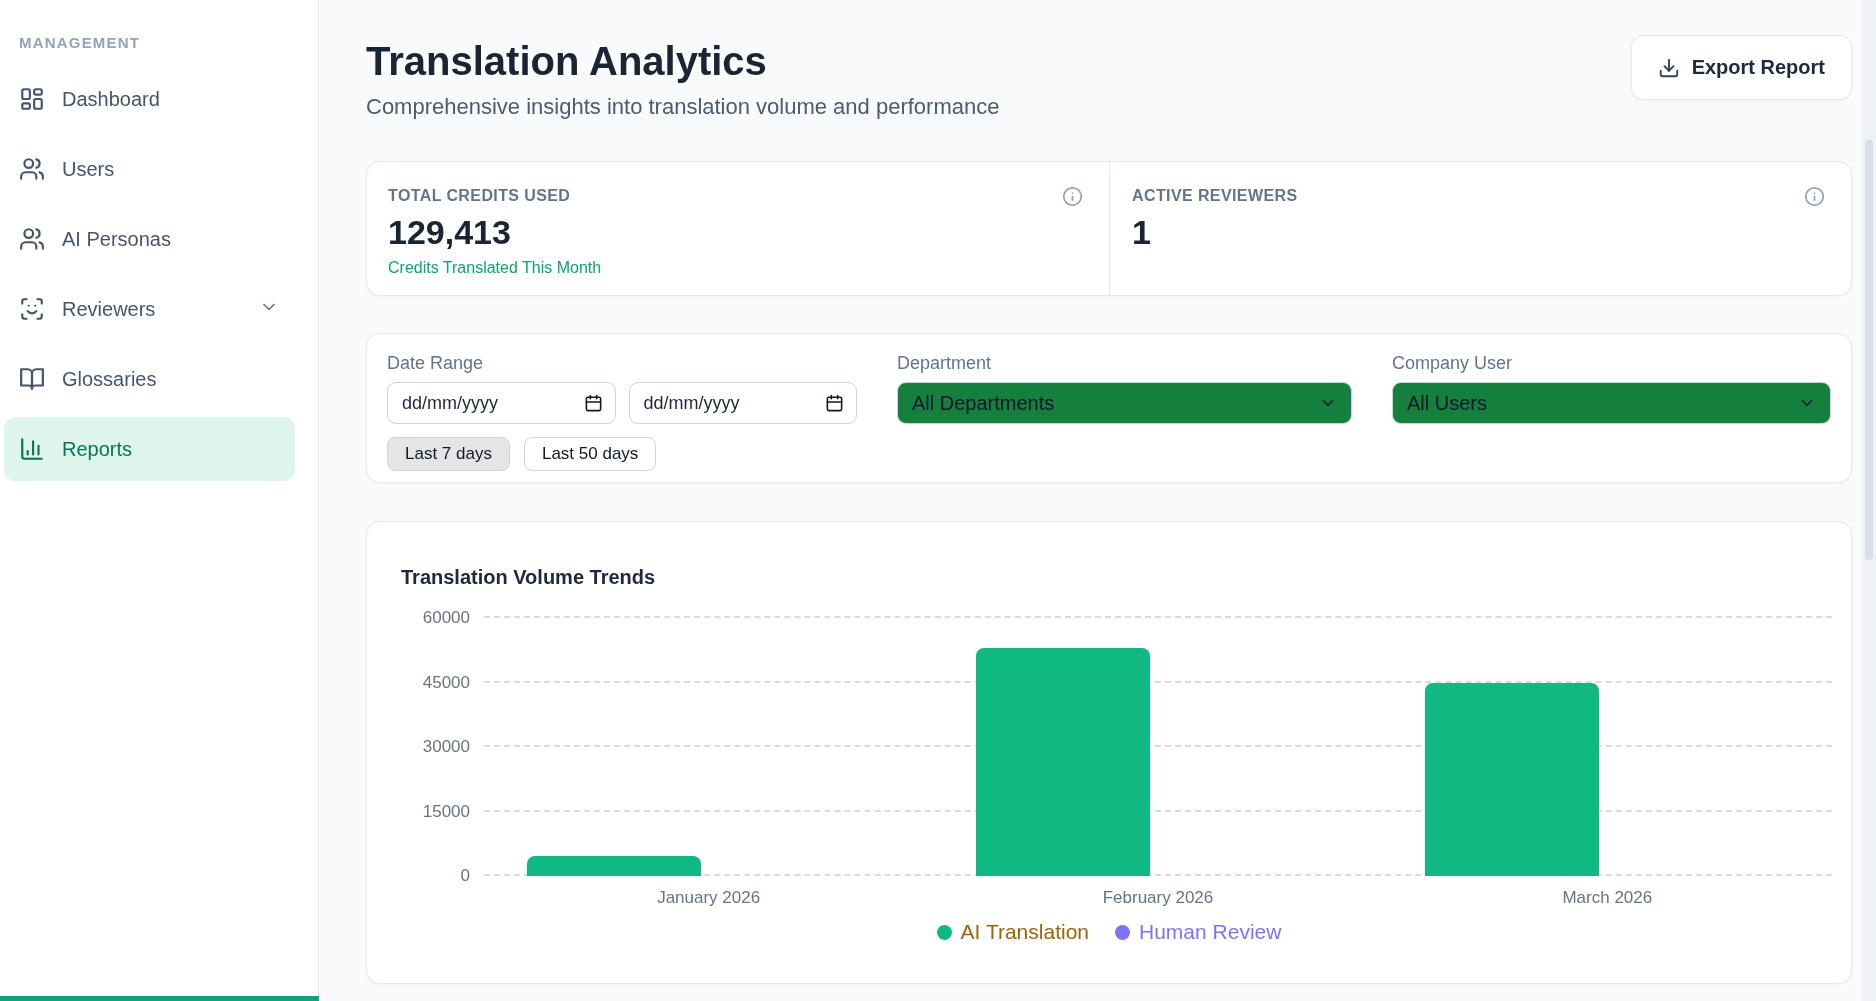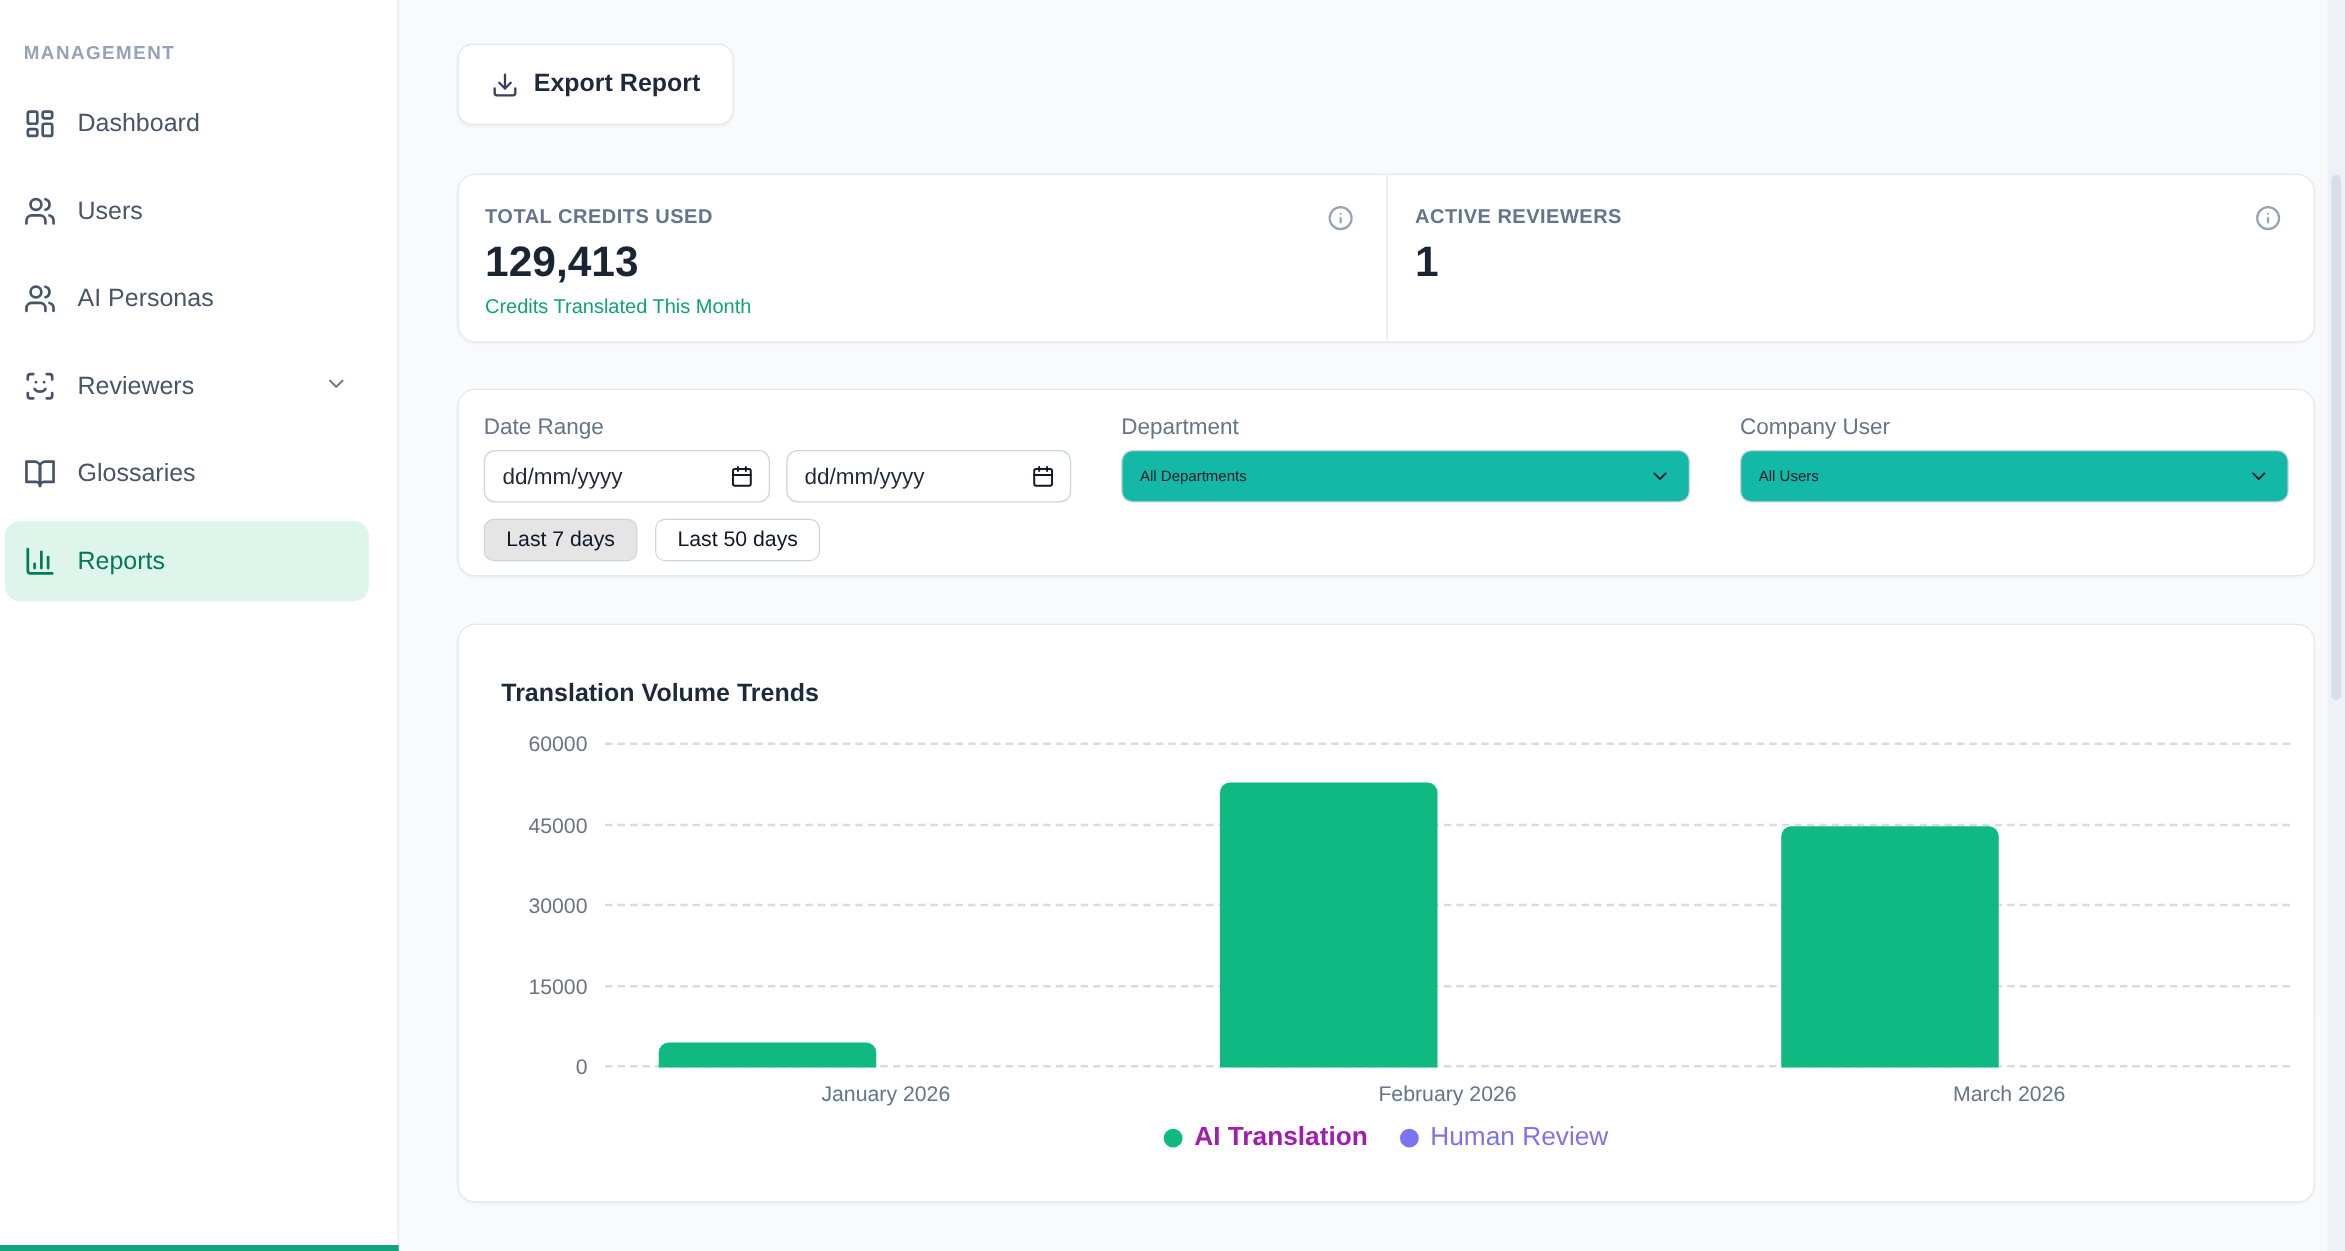--- a/index.html
+++ b/index.html
@@ -78,22 +78,22 @@
   .date-input .cal { margin-left:auto; display:flex; }
   .date-input .cal svg { width:19px; height:19px; stroke:#111827; }
   .quick-row { display:flex; gap:14px; margin-top:13px; }
   .quick-btn {
     height:34px; padding:0 17px; border:1px solid #cbd5e1; border-radius:8px;
     background:#fff; font-size:17px; color:#0f172a; cursor:pointer;
     display:flex; align-items:center;
   }
   .quick-btn.selected { background:#e5e5e5; }
   .select-box {
-    height:42px; border:1px solid #cbd5e1; border-radius:9px; background:#14b8a6;
-    display:flex; align-items:center; padding:0 14px; font-size:12px; color:#0f172a;
+    height:42px; border:1px solid #cbd5e1; border-radius:9px; background:#15803d;
+    display:flex; align-items:center; padding:0 14px; font-size:20px; color:#0f172a;
     cursor:pointer;
   }
   .select-box .chev { margin-left:auto; display:flex; }
   .select-box .chev svg { width:18px; height:18px; stroke:#111827; }
 
   
   .chart-card { margin-top:38px; height:463px; position:relative; }
   .chart-title { position:absolute; left:34px; top:44px; font-size:20px; font-weight:700; color:#1e293b; }
   .chart-area { position:absolute; left:117px; right:19px; top:96px; height:258px; }
   .gridline { position:absolute; left:0; right:0; height:0; border-top:2px dashed #d8dce2; }
@@ -203,20 +203,24 @@
     </span>
     <span class="label">Reports</span>
   </div>
 
   <div class="sidebar-accent"></div>
 </nav>
 
 <main class="main">
 
   <div class="header-row">
+    <div>
+      <h1 class="page-title">Translation Analytics</h1>
+      <div class="page-subtitle">Comprehensive insights into translation volume and performance</div>
+    </div>
     <button class="export-btn">
       <span style="display:flex">
         <svg viewBox="0 0 24 24" fill="none" stroke-width="2" stroke-linecap="round" stroke-linejoin="round">
             <path d="M21 15v4a2 2 0 0 1-2 2H5a2 2 0 0 1-2-2v-4"></path>
             <polyline points="7 10 12 15 17 10"></polyline>
             <line x1="12" y1="3" x2="12" y2="15"></line>
           </svg>
       </span>
       <span>Export Report</span>
     </button>
@@ -325,21 +329,21 @@
         <div class="bar s0" style="left: 50%; height: 88.3333%; background: rgb(16, 185, 129);"></div>
         <div class="bar s1" style="left: 50%; height: 0%; background: rgb(124, 115, 240);"></div>
         <div class="xtick" style="left: 50%;">February 2026</div>
         <div class="bar s0" style="left: 83.3333%; height: 75%; background: rgb(16, 185, 129);"></div>
         <div class="bar s1" style="left: 83.3333%; height: 0%; background: rgb(124, 115, 240);"></div>
         <div class="xtick" style="left: 83.3333%;">March 2026</div>
       </div>
     <div class="chart-legend">
         <div class="legend-item">
           <span class="legend-dot" style="background: rgb(16, 185, 129);"></span>
-          <span class="txt" style="color: #a21caf; font-weight: bold;">AI Translation</span>
+          <span class="txt" style="color: #a16207;">AI Translation</span>
         </div>
         <div class="legend-item">
           <span class="legend-dot" style="background: rgb(124, 115, 240);"></span>
           <span class="txt" style="color: rgb(124, 115, 240);">Human Review</span>
         </div>
       </div>
   </section>
 
 </main>
 

